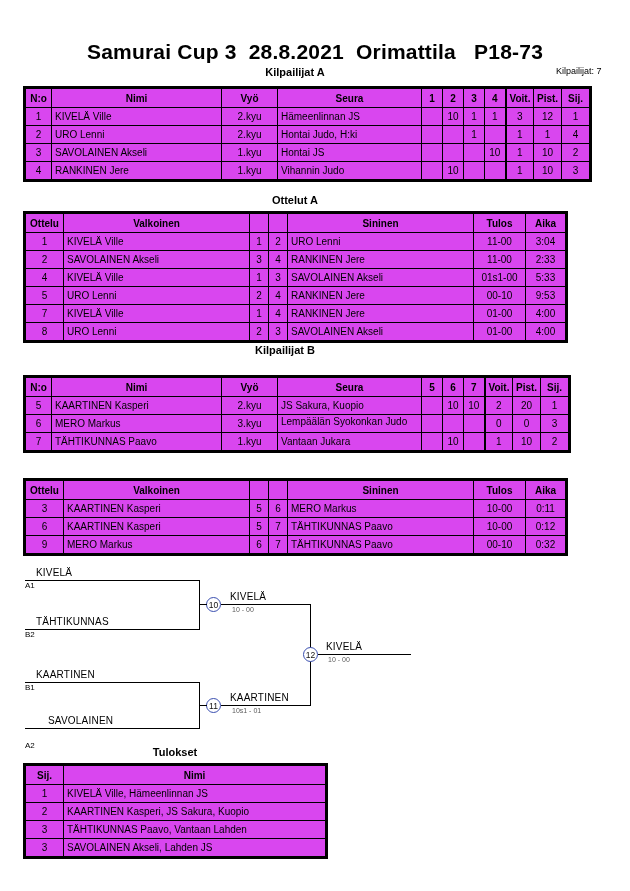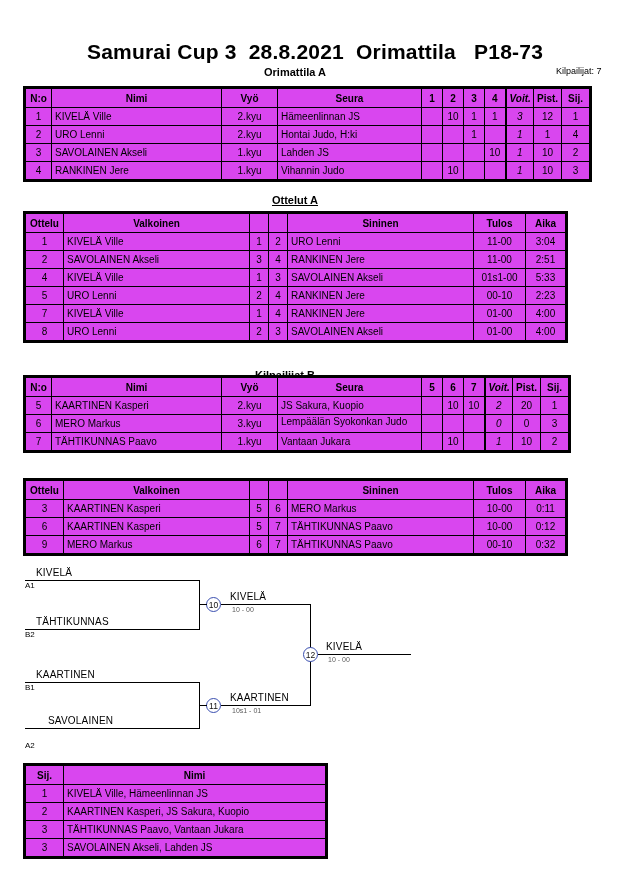--- a/index.html
+++ b/index.html
@@ -31,21 +31,21 @@
     font-size:10px;background:#d946ef;
   }
   table.grid td,table.grid th{
     border:1px solid #000;padding:0 3px;height:17px;
     overflow:hidden;white-space:nowrap;font-weight:normal;
   }
   table.grid th{font-weight:bold;text-align:center;height:18px;}
   .outer{outline:2px solid #000;outline-offset:0px;}
   .c{text-align:center;}
   .l{text-align:left;}
-  .thick-l{border-left:2px solid #000 !important;font-style:italic;}
+  .thick-l{border-left:2px solid #000 !important;}
 
   
   td.spill{overflow:visible;position:relative;}
   td.spill span{position:absolute;left:3px;top:1px;white-space:nowrap;}
 
   
   .bracket{position:absolute;left:0;top:565px;width:630px;height:175px;}
   .bk-line{position:absolute;background:#000;}
   .bk-h{height:1px;}
   .bk-v{width:1px;}
@@ -65,21 +65,21 @@
   }
 </style>
 </head>
 <body>
 
 <div class="page">
 
   <div class="main-title">Samurai Cup 3  28.8.2021  Orimattila   P18-73</div>
   <div class="comp-count">Kilpailijat: 7</div>
 
-  <div class="caption" style="top:66px;left:25px;width:540px;">Orimattila A</div>
+  <div class="caption" style="top:66px;left:25px;width:540px;">Kilpailijat A</div>
   <table class="grid outer" style="top:88px;left:25px;width:540px;">
     <colgroup>
       <col style="width:26px">
         <col style="width:170px">
         <col style="width:56px">
         <col style="width:144px">
       <col style="width:21px">
         <col style="width:21px">
         <col style="width:21px">
         <col style="width:21px">
@@ -126,21 +126,21 @@
         <td class="c">1</td>
         <td class="c"></td>
         <td class="c thick-l">1</td>
         <td class="c">1</td>
         <td class="c">4</td>
       </tr>
       <tr>
         <td class="c">3</td>
         <td class="l">SAVOLAINEN Akseli</td>
         <td class="c">1.kyu</td>
-        <td class="l">Lahden JS</td>
+        <td class="l">Hontai JS</td>
         <td class="c"></td>
         <td class="c"></td>
         <td class="c"></td>
         <td class="c">10</td>
         <td class="c thick-l">1</td>
         <td class="c">10</td>
         <td class="c">2</td>
       </tr>
       <tr>
         <td class="c">4</td>
@@ -151,21 +151,21 @@
         <td class="c">10</td>
         <td class="c"></td>
         <td class="c"></td>
         <td class="c thick-l">1</td>
         <td class="c">10</td>
         <td class="c">3</td>
       </tr>
     </tbody>
   </table>
 
-  <div class="caption" style="top:194px;left:25px;width:540px;text-decoration:underline;">Ottelut A</div>
+  <div class="caption" style="top:194px;left:25px;width:540px;">Ottelut A</div>
   <table class="grid outer" style="top:213px;left:25px;width:540px;">
     <colgroup>
       <col style="width:38px">
         <col style="width:186px">
         <col style="width:19px">
         <col style="width:19px">
       <col style="width:186px">
         <col style="width:52px">
         <col style="width:40px">
     </colgroup>
@@ -190,39 +190,39 @@
         <td class="c">11-00</td>
         <td class="c">3:04</td>
       </tr>
       <tr>
         <td class="c">2</td>
         <td class="l">SAVOLAINEN Akseli</td>
         <td class="c">3</td>
         <td class="c">4</td>
         <td class="l">RANKINEN Jere</td>
         <td class="c">11-00</td>
-        <td class="c">2:51</td>
+        <td class="c">2:33</td>
       </tr>
       <tr>
         <td class="c">4</td>
         <td class="l">KIVELÄ Ville</td>
         <td class="c">1</td>
         <td class="c">3</td>
         <td class="l">SAVOLAINEN Akseli</td>
         <td class="c">01s1-00</td>
         <td class="c">5:33</td>
       </tr>
       <tr>
         <td class="c">5</td>
         <td class="l">URO Lenni</td>
         <td class="c">2</td>
         <td class="c">4</td>
         <td class="l">RANKINEN Jere</td>
         <td class="c">00-10</td>
-        <td class="c">2:23</td>
+        <td class="c">9:53</td>
       </tr>
       <tr>
         <td class="c">7</td>
         <td class="l">KIVELÄ Ville</td>
         <td class="c">1</td>
         <td class="c">4</td>
         <td class="l">RANKINEN Jere</td>
         <td class="c">01-00</td>
         <td class="c">4:00</td>
       </tr>
@@ -231,21 +231,21 @@
         <td class="l">URO Lenni</td>
         <td class="c">2</td>
         <td class="c">3</td>
         <td class="l">SAVOLAINEN Akseli</td>
         <td class="c">01-00</td>
         <td class="c">4:00</td>
       </tr>
     </tbody>
   </table>
 
-  <div class="caption" style="top:369px;left:25px;width:520px;">Kilpailijat B</div>
+  <div class="caption" style="top:344px;left:25px;width:520px;">Kilpailijat B</div>
   <table class="grid outer" style="top:377px;left:25px;width:520px;">
     <colgroup>
       <col style="width:26px">
         <col style="width:170px">
         <col style="width:56px">
         <col style="width:144px">
       <col style="width:21px">
         <col style="width:21px">
         <col style="width:21px">
       <col style="width:28px">
@@ -393,20 +393,21 @@
     <div class="bk-line bk-h" style="left:221px;top:140px;width:90px;"></div>
 
     <div class="bk-line bk-v" style="left:310px;top:39px;height:101px;"></div>
 
     <div class="bk-circle" style="left:303px;top:82px;">12</div>
     <div class="bk-name" style="left:326px;top:76px;">KIVELÄ</div>
     <div class="bk-score" style="left:328px;top:91px;">10 - 00</div>
     <div class="bk-line bk-h" style="left:318px;top:89px;width:93px;"></div>
   </div>
 
+  <div class="caption" style="top:746px;left:25px;width:300px;">Tulokset</div>
   <table class="grid outer" style="top:765px;left:25px;width:300px;">
     <colgroup>
         <col style="width:38px">
         <col style="width:262px">
       </colgroup>
     <thead>
       <tr>
         <th class="c">Sij.</th>
         <th class="c">Nimi</th>
       </tr>
@@ -415,21 +416,21 @@
       <tr>
         <td class="c">1</td>
         <td class="l">KIVELÄ Ville, Hämeenlinnan JS</td>
       </tr>
       <tr>
         <td class="c">2</td>
         <td class="l">KAARTINEN Kasperi, JS Sakura, Kuopio</td>
       </tr>
       <tr>
         <td class="c">3</td>
-        <td class="l">TÄHTIKUNNAS Paavo, Vantaan Jukara</td>
+        <td class="l">TÄHTIKUNNAS Paavo, Vantaan Lahden</td>
       </tr>
       <tr>
         <td class="c">3</td>
         <td class="l">SAVOLAINEN Akseli, Lahden JS</td>
       </tr>
     </tbody>
   </table>
 
 </div>
 

